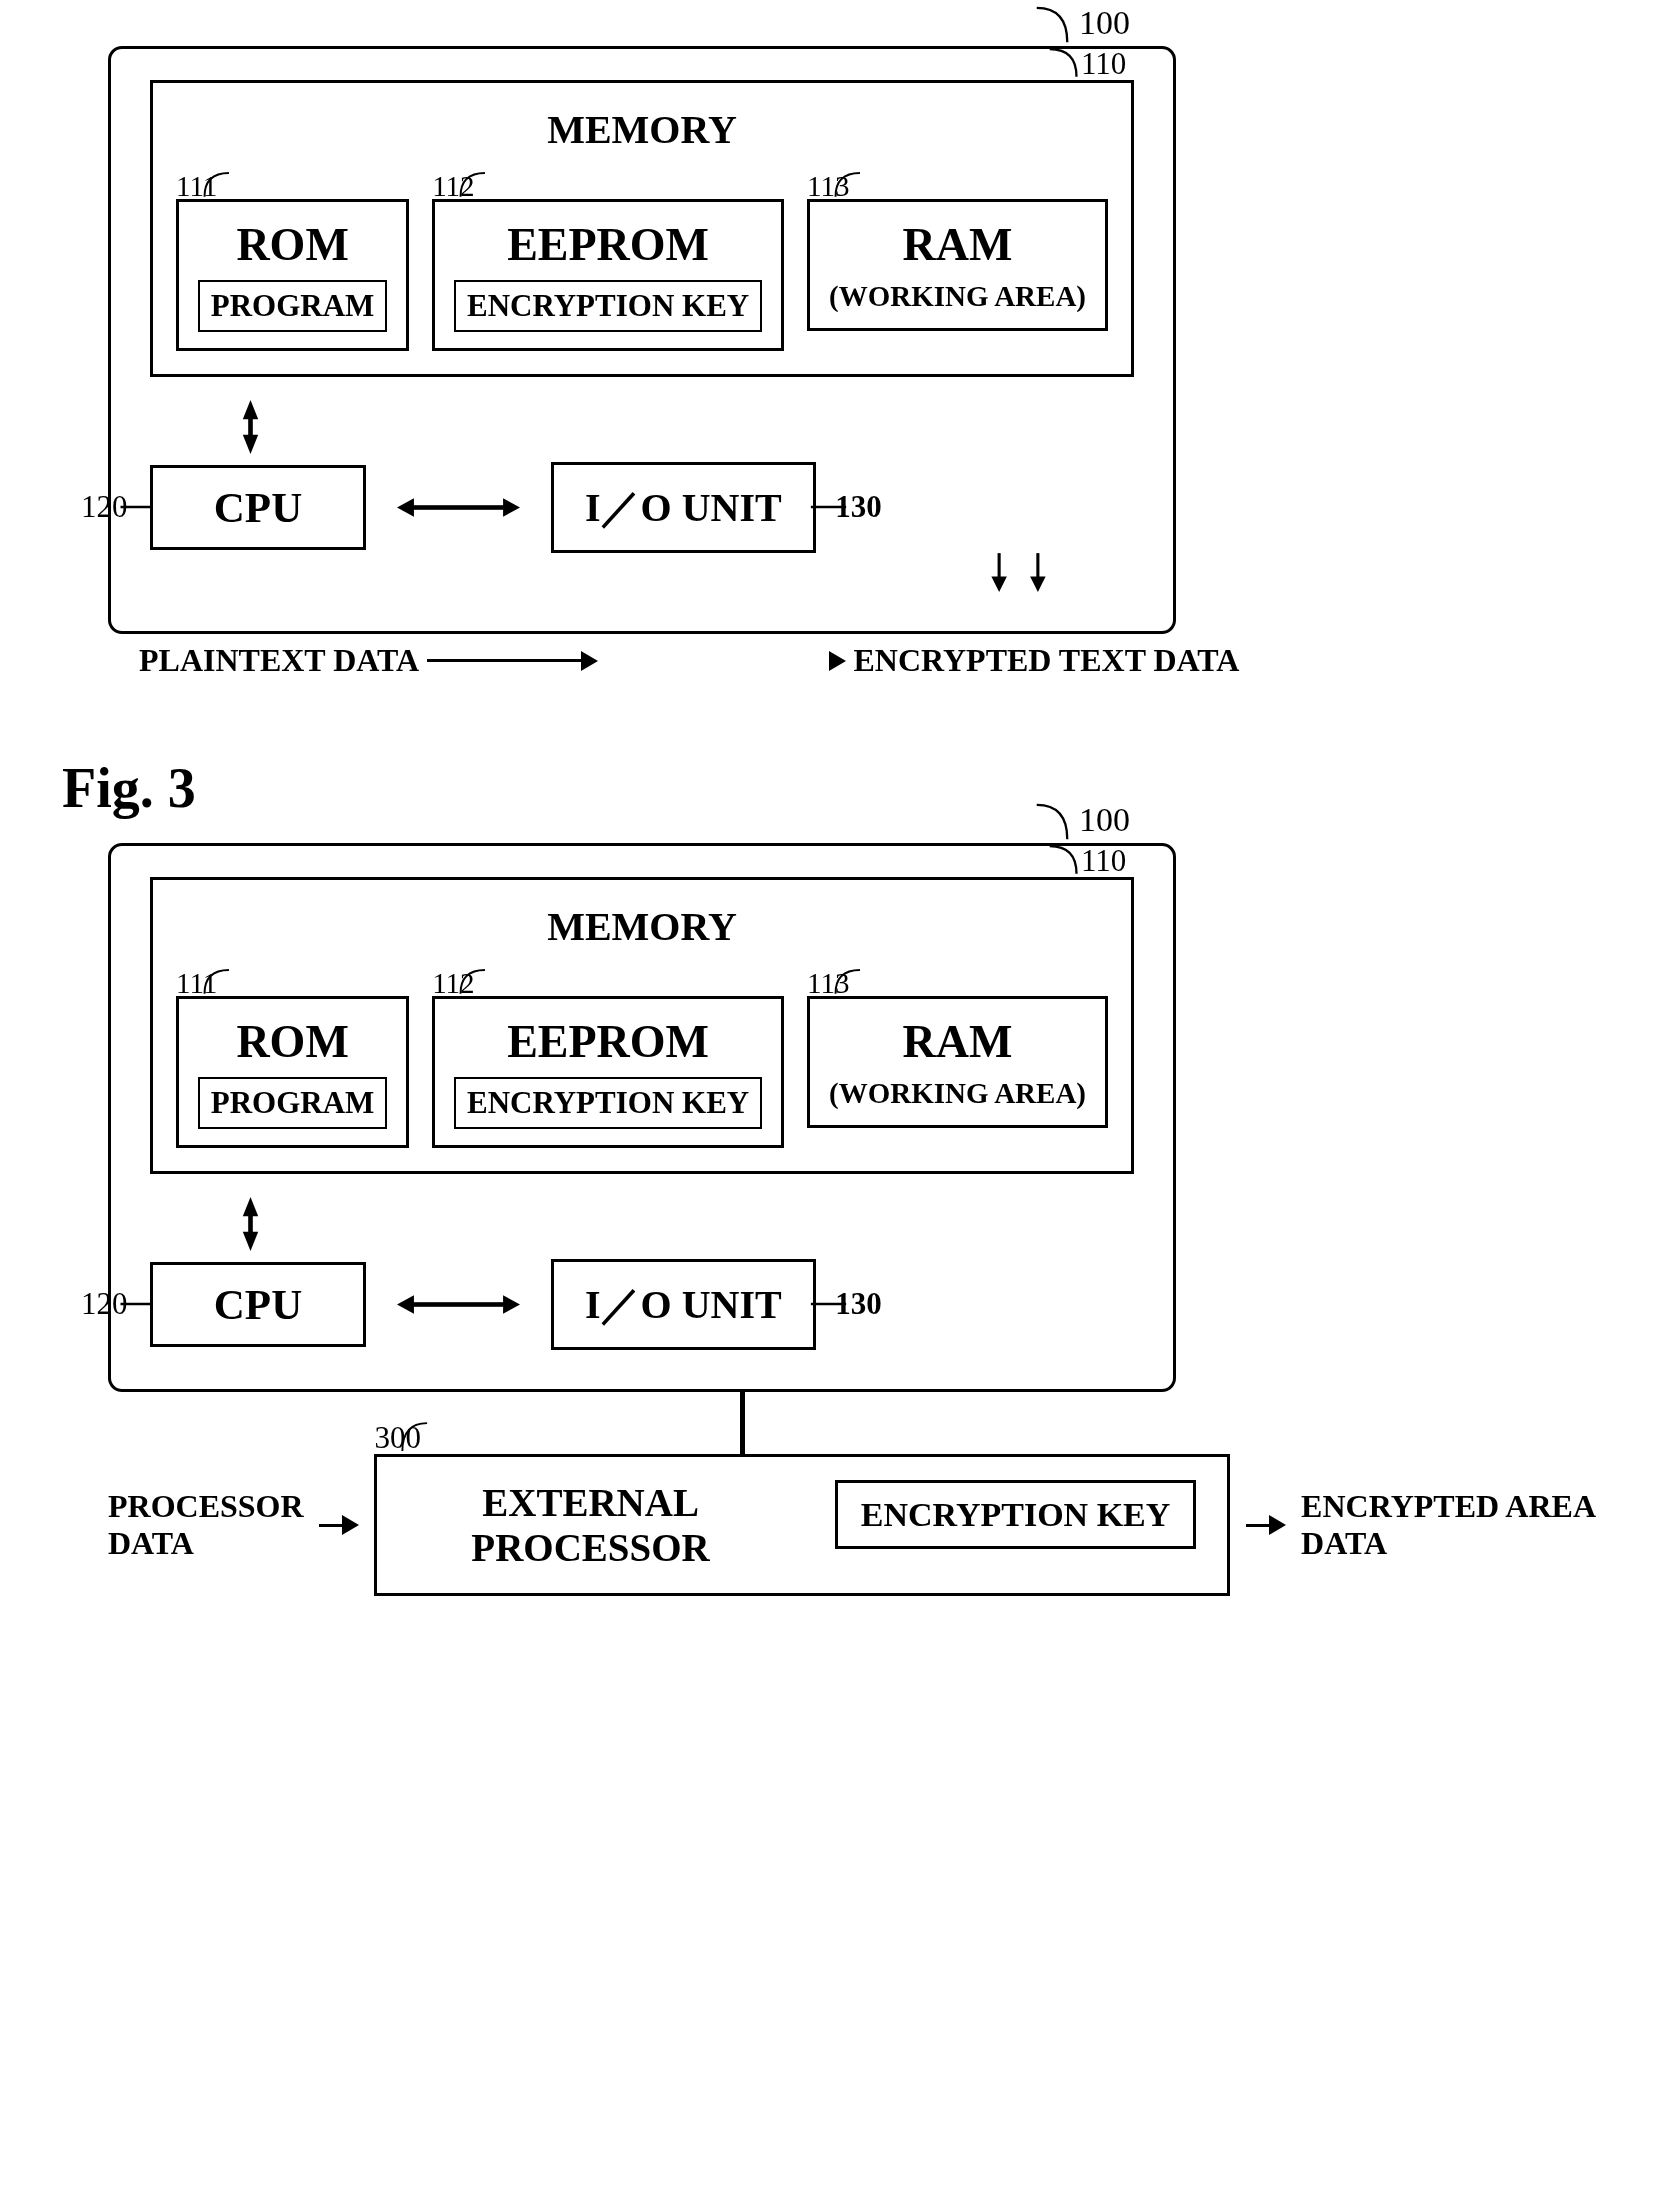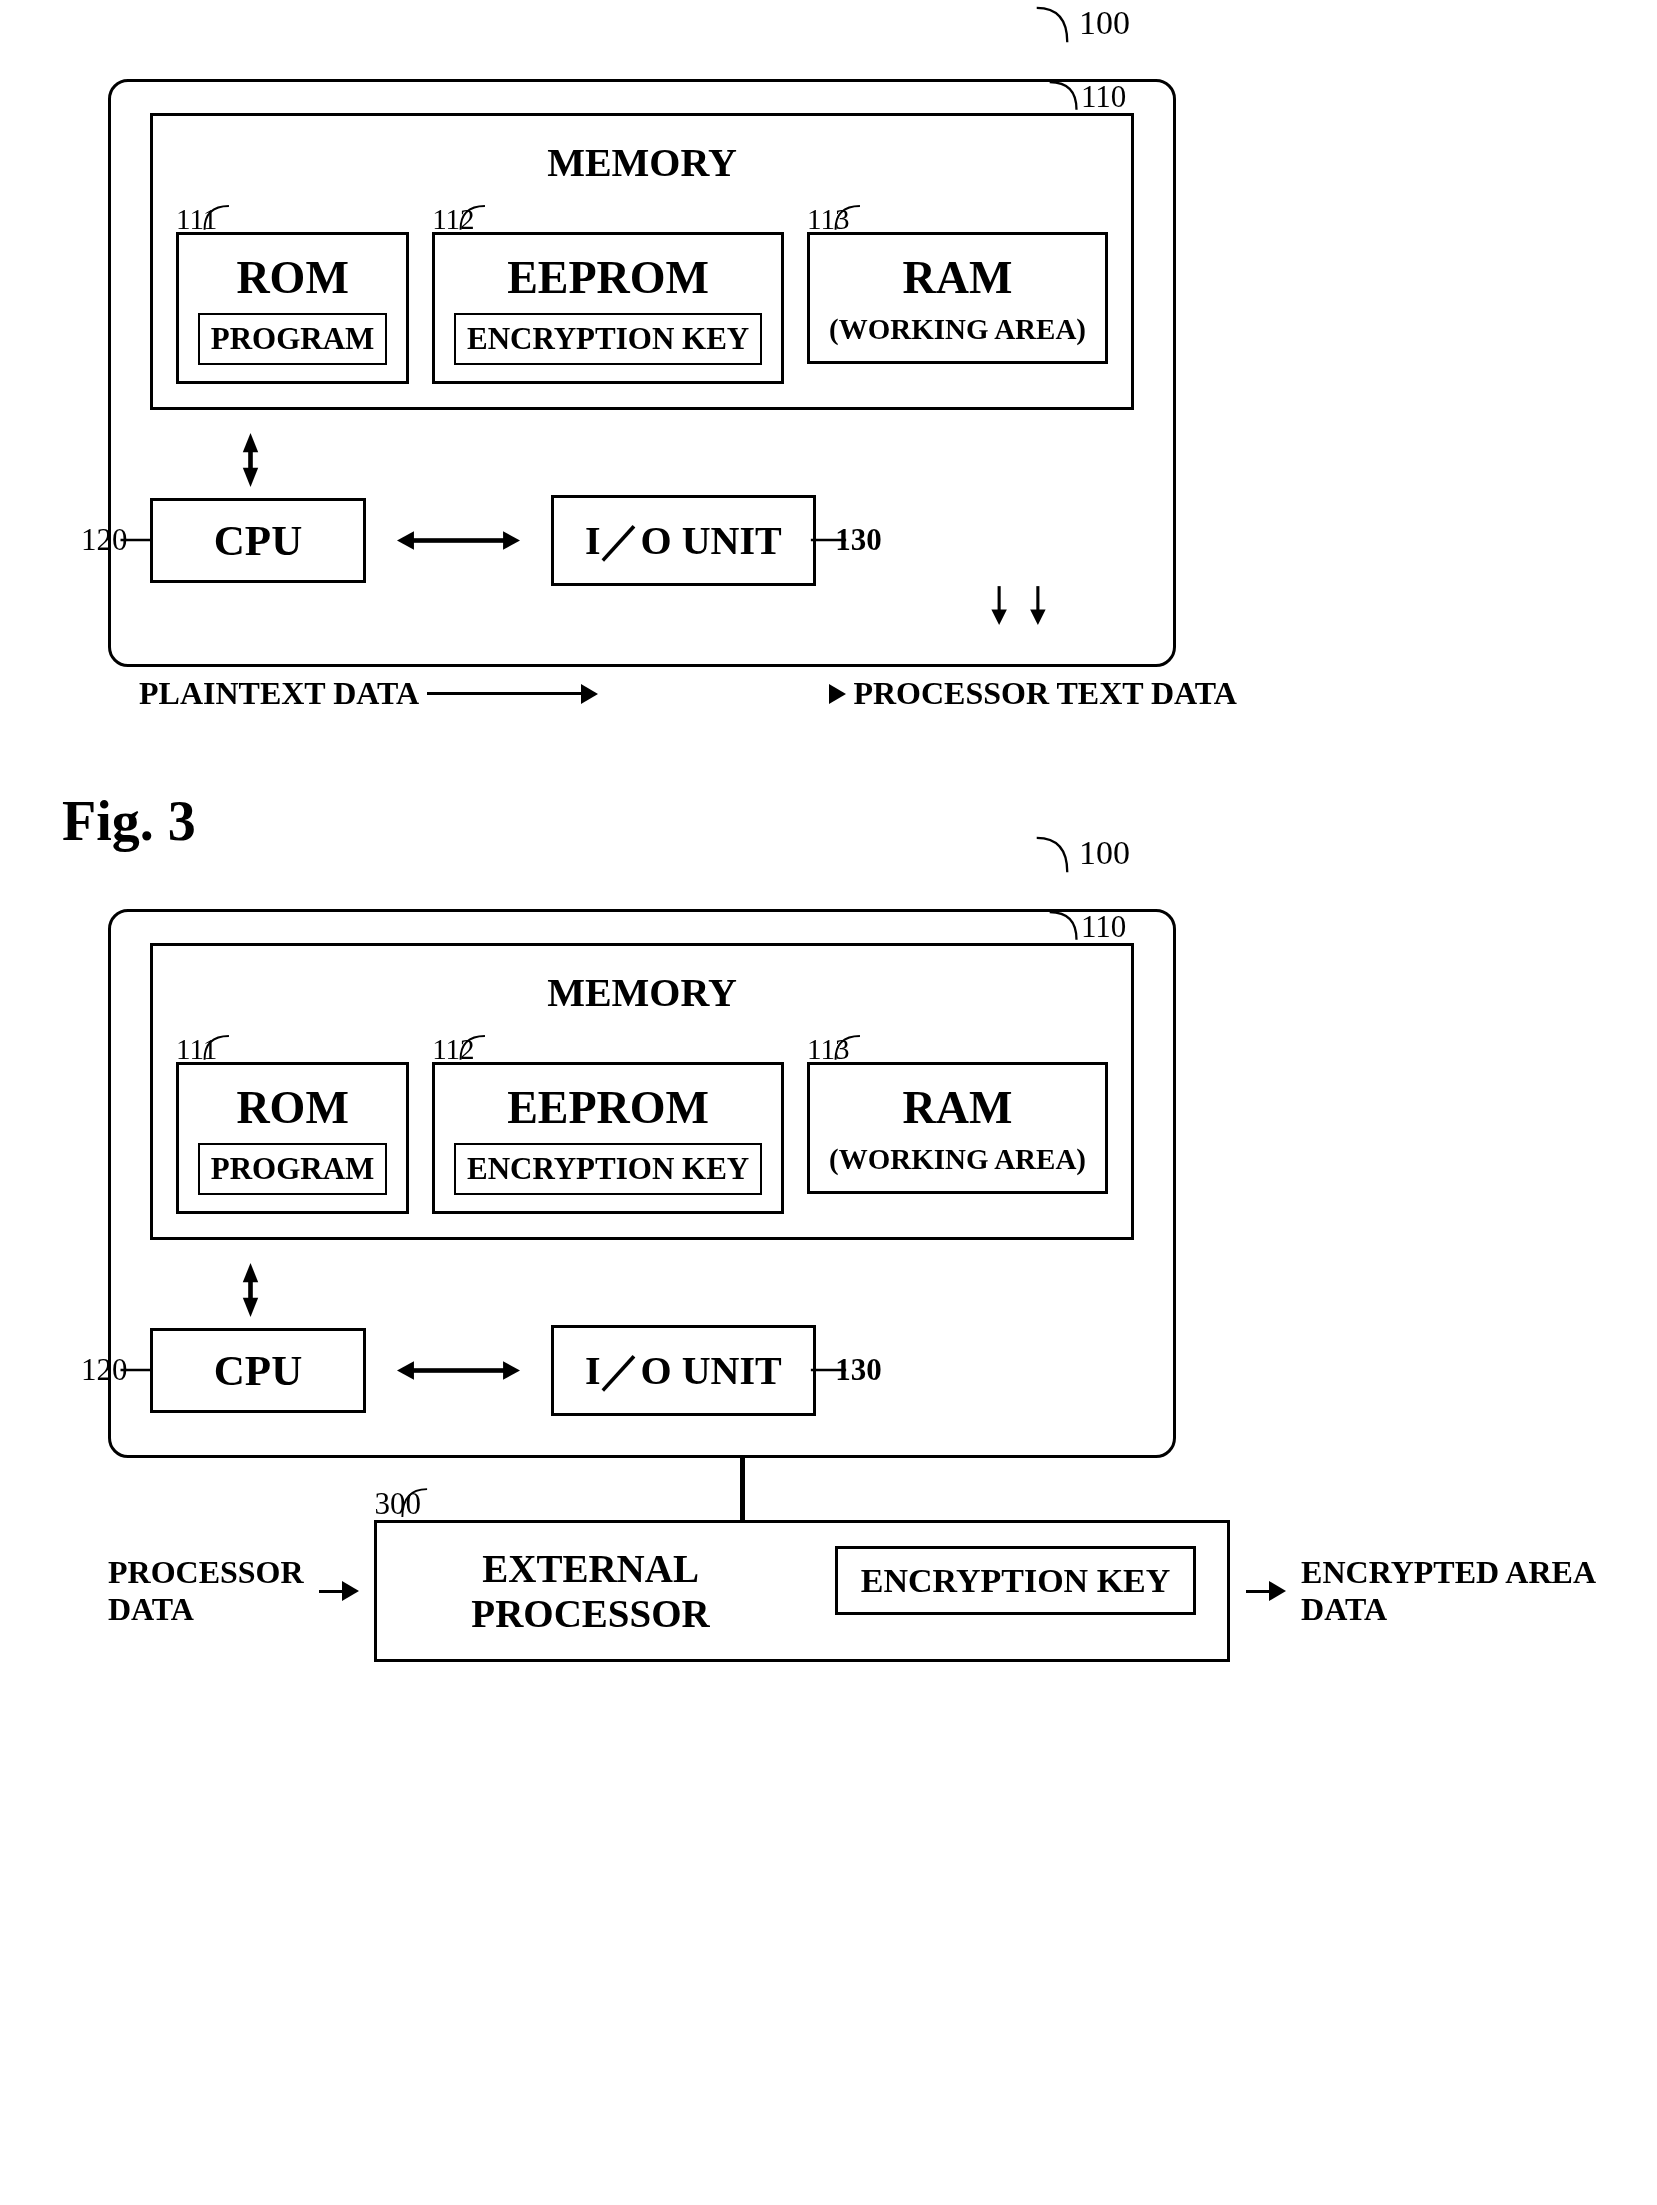--- a/index.html
+++ b/index.html
@@ -19,25 +19,24 @@
 
     
     .figure-section {
       margin-bottom: 77px;
     }
 
     
     .chip-outer {
       position: relative;
       border: 3.9px solid #000;
-      border-radius: 20px;
+      border-radius: 14px;
       padding: 31px 39px 39px 39px;
       display: inline-block;
       background: #fff;
-      margin-top: 33px;
     }
 
     
     .memory-box {
       position: relative;
       border: 3.1px solid #000;
       padding: 23px 23px 23px 23px;
       margin-bottom: 23px;
       background: #fff;
     }
@@ -286,21 +285,21 @@
       <div style="display:inline-flex; align-items:center; margin-left:7.7px;">
         <div class="h-line" style="width:154px;"></div>
         <div class="arrowhead-r"></div>
       </div>
 
       <div style="width:231px;"></div>
 
       <div style="display:inline-flex; align-items:center;">
         <div class="arrowhead-r"></div>
       </div>
-      <span class="signal-label" style="margin-left:7.7px;">PROCESSOR TEXT DATA</span>
+      <span class="signal-label" style="margin-left:7.7px;">ENCRYPTED TEXT DATA</span>
     </div>
 
   </div>
 </div>
 
 <div class="figure-section">
   <div class="fig-title">Fig. 3</div>
 
   <div class="fig2-layout">
 

